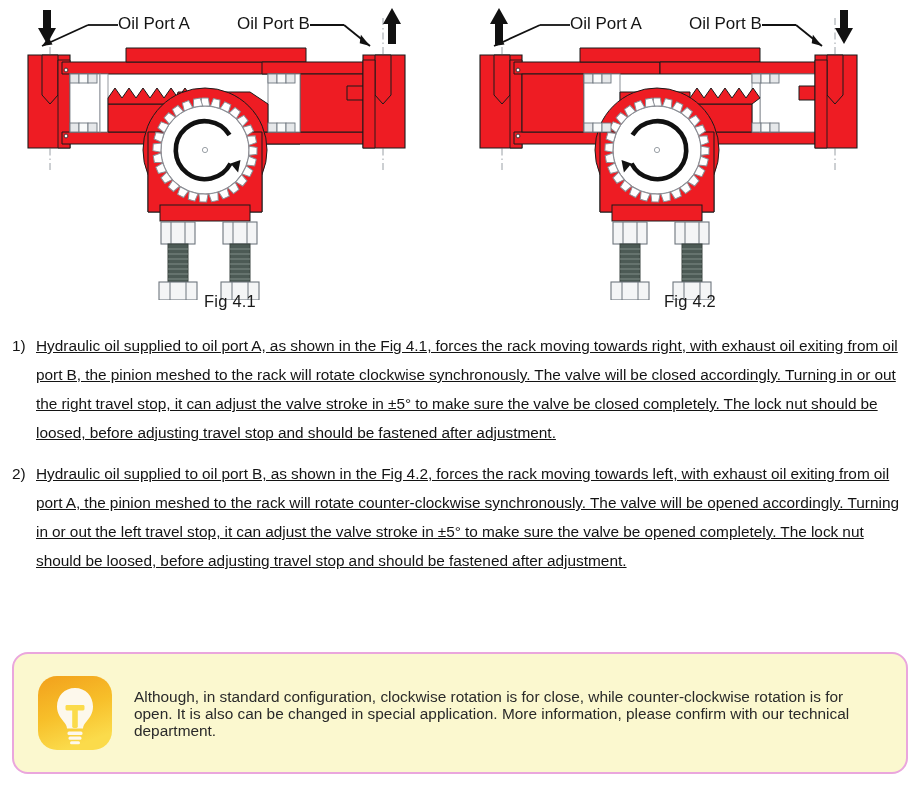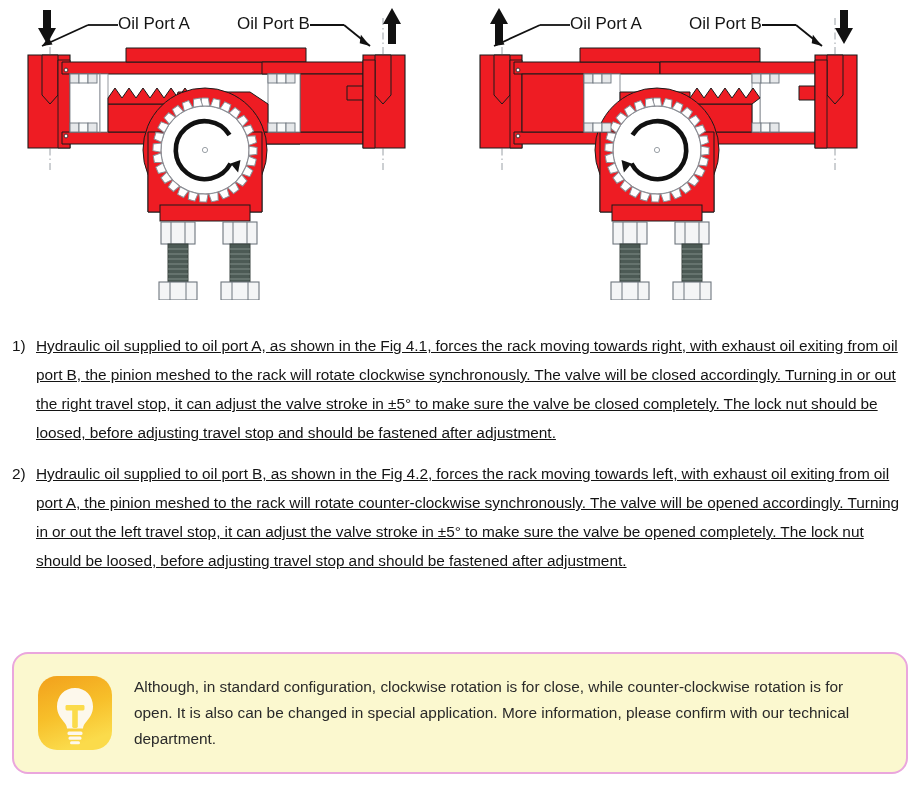--- a/index.html
+++ b/index.html
@@ -85,21 +85,21 @@
   }
   .tip-icon {
     flex: 0 0 auto;
     width: 74px;
     height: 74px;
     margin-right: 22px;
   }
   .tip-text {
     flex: 1 1 auto;
     font-size: 15.4px;
-    line-height: 26px;
+    line-height: 17px;
     color: #2a2a2a;
   }
 </style>
 </head>
 <body>
 
 <div class="figures">
 
   <div class="figure fig-left">
     <svg class="fig-svg" width="460" height="300" viewBox="0 0 460 300">
@@ -307,20 +307,21 @@
         <g>
           <rect x="388" y="22" width="8" height="22" fill="#111111"></rect>
           <path d="M383,24 L401,24 L392,8 Z" fill="#111111"></path>
         </g>
       </g>
     </svg>
 
     <div class="fig-label-a" style="position:absolute;left:118px;top:14px;font-size:17px;">Oil Port A</div>
     <div class="fig-label-b" style="position:absolute;left:237px;top:14px;font-size:17px;">Oil Port B</div>
 
+    <div class="fig-caption">Fig 4.1</div>
   </div>
 
   <div class="figure fig-right">
     <svg class="fig-svg" width="460" height="300" viewBox="0 0 460 300">
       <defs>
         <g id="hexbolt2">
           <rect x="-17" y="0" width="34" height="22" fill="#f4f5f6" stroke="#6e767e" stroke-width="1.1"></rect>
           <line x1="-7" y1="0" x2="-7" y2="22" stroke="#6e767e" stroke-width="1"></line>
           <line x1="7" y1="0" x2="7" y2="22" stroke="#6e767e" stroke-width="1"></line>
           <rect x="-10" y="22" width="20" height="38" fill="#4c5a55" stroke="#39433f" stroke-width="1"></rect>
@@ -520,20 +521,21 @@
         <g>
           <rect x="380" y="10" width="8" height="20" fill="#111111"></rect>
           <path d="M375,28 L393,28 L384,44 Z" fill="#111111"></path>
         </g>
       </g>
     </svg>
 
     <div style="position:absolute;left:110px;top:14px;font-size:17px;">Oil Port A</div>
     <div style="position:absolute;left:229px;top:14px;font-size:17px;">Oil Port B</div>
 
+    <div class="fig-caption">Fig 4.2</div>
   </div>
 </div>
 
 <div class="body-text">
   <div class="para">
     <div class="para-num">1)</div>
     <div class="para-text">Hydraulic oil supplied to oil port A, as shown in the Fig 4.1, forces the rack moving towards right, with exhaust oil exiting from oil port B, the pinion meshed to the rack will rotate clockwise synchronously. The valve will be closed accordingly. Turning in or out the right travel stop, it can adjust the valve stroke in ±5° to make sure the valve be closed completely. The lock nut should be loosed, before adjusting travel stop and should be fastened after adjustment.</div>
   </div>
   <div class="para">
     <div class="para-num">2)</div>

